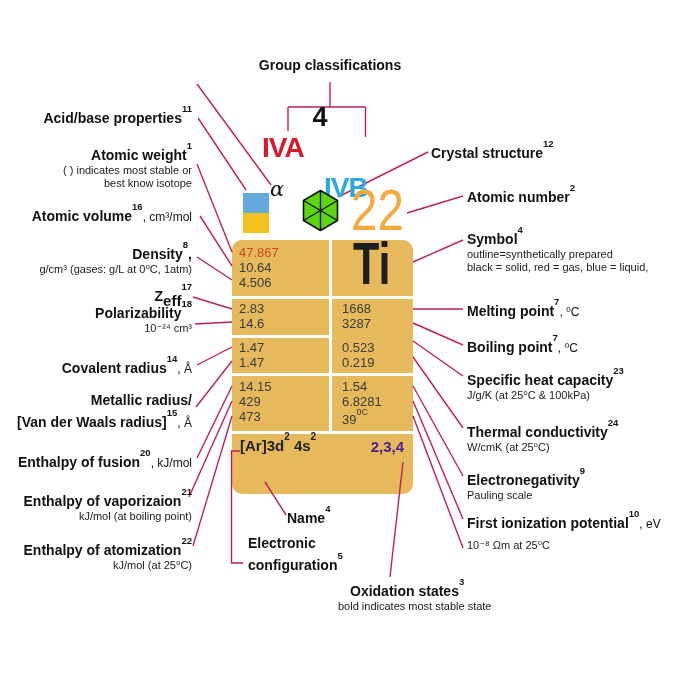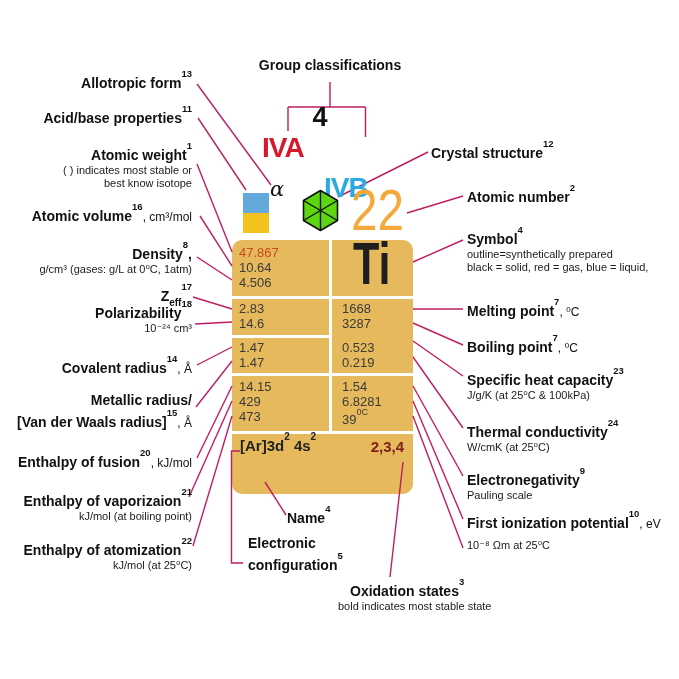--- a/index.html
+++ b/index.html
@@ -7,21 +7,21 @@
     position:relative; width:679px; height:679px; background:#ffffff;
     font-family:"Liberation Sans","DejaVu Sans",sans-serif; color:#111; overflow:hidden;
   }
   
   .lbl { position:absolute; z-index:3; }
   .lbl .main { font-weight:bold; font-size:14px; line-height:17px; white-space:nowrap; color:#111; }
   .lbl .sub  { font-weight:normal; font-size:11px; line-height:13px; white-space:nowrap; color:#1a1a1a; }
   .lbl.left  { right:487px; text-align:right; }
   .lbl.right { left:467px; text-align:left; }
   .lbl sup  { font-size:9.5px; font-weight:bold; position:relative; top:-5px; }
-  .lbl sub  { font-size:10px; font-weight:bold; position:relative; top:2px; }
+  .lbl sub  { font-size:15px; font-weight:bold; position:relative; top:2px; }
   .sfx { font-weight:normal; font-size:12px;margin-top:48px; }
   
   .group-title { position:absolute; left:240px; top:57px; width:180px; text-align:center;
                  font-weight:bold; font-size:14px; z-index:3; }
   .group-num { position:absolute; left:302px; top:102px; width:36px; text-align:center;
                font-weight:bold; font-size:27px; line-height:30px; z-index:3; }
   .group-a { position:absolute; left:262px; top:133px; font-weight:bold; font-size:28px;
              line-height:30px; color:#D7182D; letter-spacing:-1px; z-index:3; }
   .group-b { position:absolute; left:324px; top:133px; font-weight:bold; font-size:28px;
              line-height:30px; color:#29ABE2; letter-spacing:-1px; z-index:3;margin-top:40px; }
@@ -45,21 +45,21 @@
   .dv.h4 { left:0;     top:191px; width:181px; height:3px; }
   .cell { position:absolute; }
   .cv { font-size:13px; line-height:15px; color:#3a3a3a; white-space:nowrap; }
   .cv.red { color:#C84B1F; }
   .cv sup { font-size:9px; font-weight:normal; position:relative; top:-4px; }
   .ti { position:absolute; left:121px; top:-6px; font-weight:bold; font-size:60px; line-height:60px;
         color:#1E1E1E; transform:scaleX(0.72); transform-origin:left top; }
   .econfig { position:absolute; left:8px; top:196px; font-weight:bold; font-size:15px;
              color:#222; white-space:nowrap; }
   .econfig sup { font-size:10px; font-weight:bold; position:relative; top:-5px; }
-  .oxstates { position:absolute; right:9px; top:198px; font-weight:bold; font-size:15px; color:#7f1d1d; }
+  .oxstates { position:absolute; right:9px; top:198px; font-weight:bold; font-size:15px; color:#4c1d95; }
   .elname { position:absolute; left:7px; top:210px; font-weight:bold; font-size:27px;
             color:#1E1E1E; letter-spacing:-0.5px; }
   
   .overlay { position:absolute; left:0; top:0; z-index:2; pointer-events:none; }
   .overlay line, .overlay path { stroke:#BE1E63; stroke-width:1.4; fill:none; }
 </style>
 </head>
 <body>
 
 <div id="stage">
@@ -155,23 +155,20 @@
     <line x1="413" y1="341" x2="463" y2="376"></line>
     <line x1="413" y1="357" x2="463" y2="428"></line>
     <line x1="413" y1="386" x2="463" y2="476"></line>
     <line x1="413" y1="401" x2="463" y2="519"></line>
     <line x1="413" y1="416" x2="463" y2="548"></line>
     <line x1="265" y1="482" x2="286" y2="515"></line>
     <line x1="403" y1="462" x2="390" y2="577"></line>
     <path d="M240,451 H231.5 V563 H243"></path>
   </svg>
 
-  <div class="lbl left" style="top:70px">
-    <div class="main"><span>Allotropic form</span><sup>13</sup></div>
-  </div>
   <div class="lbl left" style="top:105px">
     <div class="main"><span>Acid/base properties</span><sup>11</sup></div>
   </div>
   <div class="lbl left" style="top:142px">
     <div class="main"><span>Atomic weight</span><sup>1</sup></div>
     <div class="sub">( ) indicates most stable or</div>
     <div class="sub">best know isotope</div>
   </div>
   <div class="lbl left" style="top:203px">
     <div class="main"><span>Atomic volume</span><sup>16</sup><span class="sfx">, cm³/mol</span></div>

